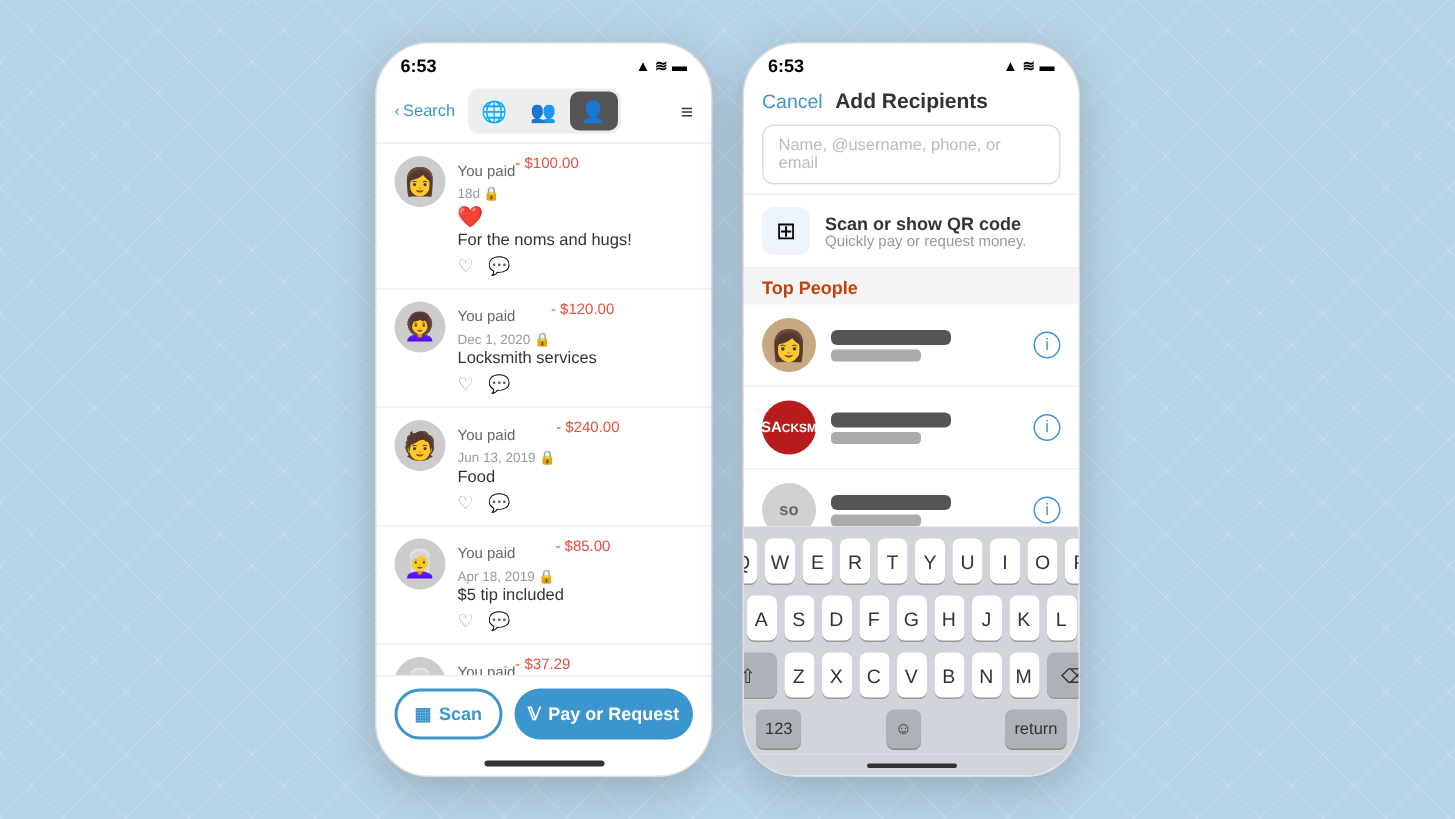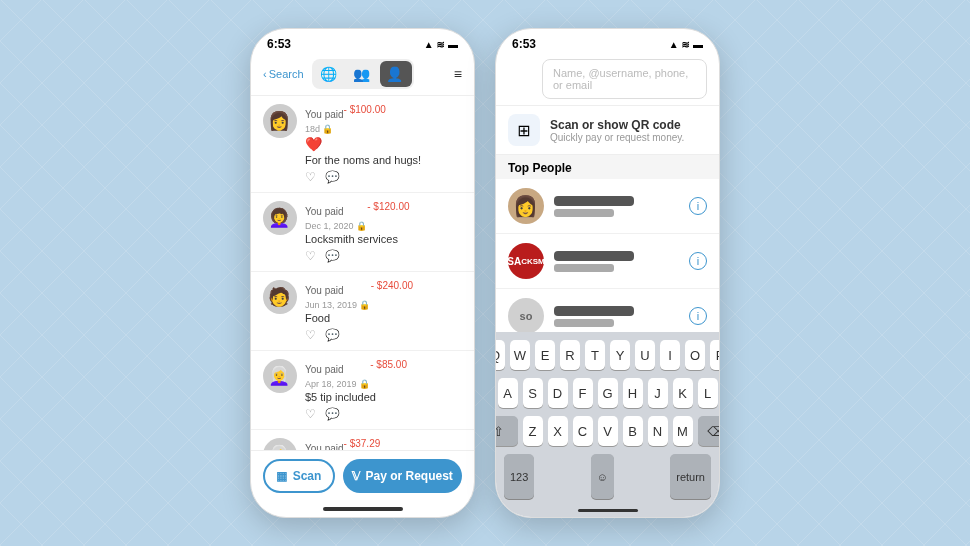--- a/index.html
+++ b/index.html
@@ -217,21 +217,20 @@
       font-size: 14px;
       font-weight: 600;
       color: #333;
     }
     .search-input-container {
       border: 1px solid #ddd;
       border-radius: 8px;
       padding: 7px 10px;
       display: flex;
       align-items: center;
-      margin-left: 34px;
     }
     .search-placeholder {
       font-size: 11px;
       color: #bbb;
     }
     .qr-section {
       display: flex;
       align-items: center;
       gap: 10px;
       padding: 8px 12px;
@@ -254,21 +253,21 @@
       color: #333;
     }
     .qr-text-sub {
       font-size: 10px;
       color: #999;
     }
     .top-people-header {
       padding: 6px 12px 4px;
       font-size: 12px;
       font-weight: 600;
-      color: #000000;
+      color: #c2410c;
       background: #f5f5f5;
       flex-shrink: 0;
     }
     .people-list {
       flex: 1;
       overflow: hidden;
     }
     .person-item {
       display: flex;
       align-items: center;
@@ -344,21 +343,21 @@
     .key.wide { min-width: 38px; }
     .key.dark { background: #adb2b8; color: #333; }
     .keyboard-bottom-row {
       display: flex;
       justify-content: space-between;
       align-items: center;
       padding: 0 4px;
       gap: 4px;
     }
     .key-special {
-      height: 45px;
+      height: 26px;
       background: #adb2b8;
       border-radius: 5px;
       display: flex;
       align-items: center;
       justify-content: center;
       font-size: 11px;
       color: #333;
       padding: 0 6px;
       box-shadow: 0 1px 0 #888;
       cursor: pointer;
@@ -547,20 +546,25 @@
     <div class="status-bar">
       <span class="time">6:53</span>
       <div class="status-icons">
         <span>▲</span>
         <span>≋</span>
         <span>▬</span>
       </div>
     </div>
 
     <div class="phone2-header">
+      <div class="phone2-nav">
+        <span class="cancel-btn">Cancel</span>
+        <span class="add-recipients-title">Add Recipients</span>
+        <span style="width:40px;"></span>
+      </div>
       <div class="search-input-container">
         <span class="search-placeholder">Name, @username, phone, or email</span>
       </div>
     </div>
 
     <div class="qr-section">
       <div class="qr-icon">⊞</div>
       <div>
         <div class="qr-text-title">Scan or show QR code</div>
         <div class="qr-text-sub">Quickly pay or request money.</div>

